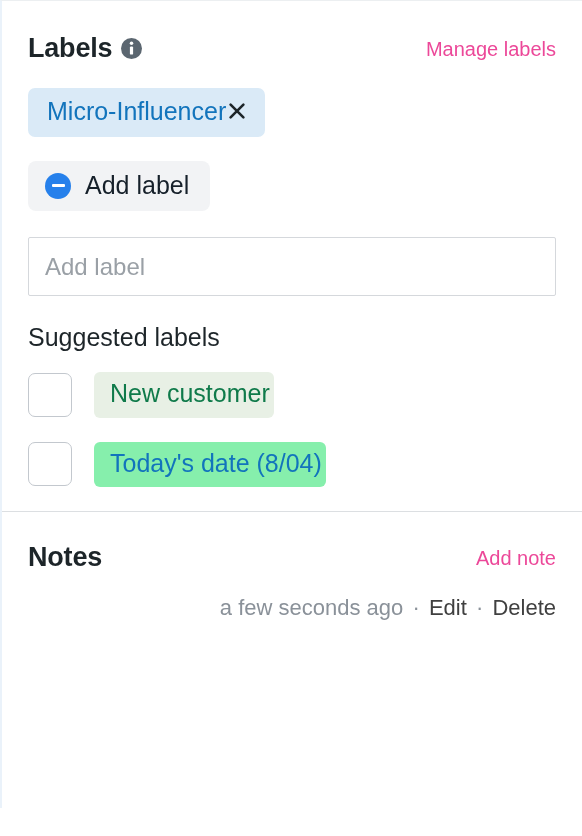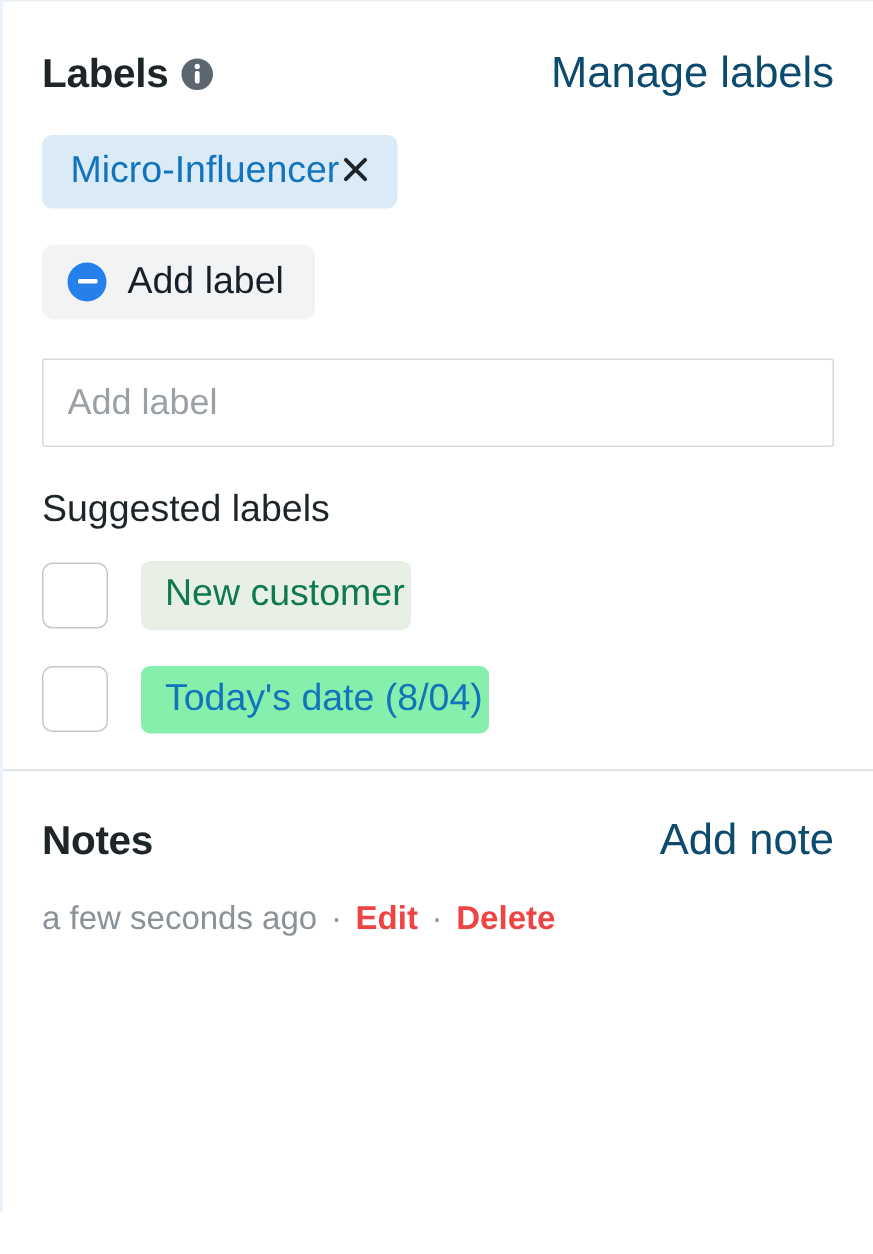--- a/index.html
+++ b/index.html
@@ -46,22 +46,22 @@
 
   .section-title {
     font-size: 27px;
     font-weight: bold;
     color: #1d2529;
     letter-spacing: -0.2px;
     line-height: 1;
   }
 
   .section-action {
-    font-size: 29px;
-    color: #0c4a6e;
+    font-size: 20px;
+    color: #ec4899;
     line-height: 1;
     white-space: nowrap;
     cursor: pointer;
   }
 
   
   .info-icon {
     width: 21px;
     height: 21px;
     border-radius: 50%;
@@ -216,29 +216,30 @@
   .divider {
     height: 1px;
     background: #dcdfe2;
     width: 100%;
     margin-top: 9px;
   }
 
   
   #notes-section {
     padding-top: 32px;
+    text-align: right;
   }
   .note-meta {
     margin-top: 25px;
     font-size: 22px;
     color: #8a9199;
     line-height: 1.1;
   }
   .note-meta .sep { color: #8a9199; padding: 0 3px; }
-  .note-meta .act { color: #ef4444; cursor: pointer; font-weight: bold; }
+  .note-meta .act { color: #404040; cursor: pointer; }
 
   .note-body {
     margin-top: 14px;
     font-size: 25px;
     color: #16202a;
     line-height: 1.62;
     max-width: 500px;
   }
 </style>
 </head>

